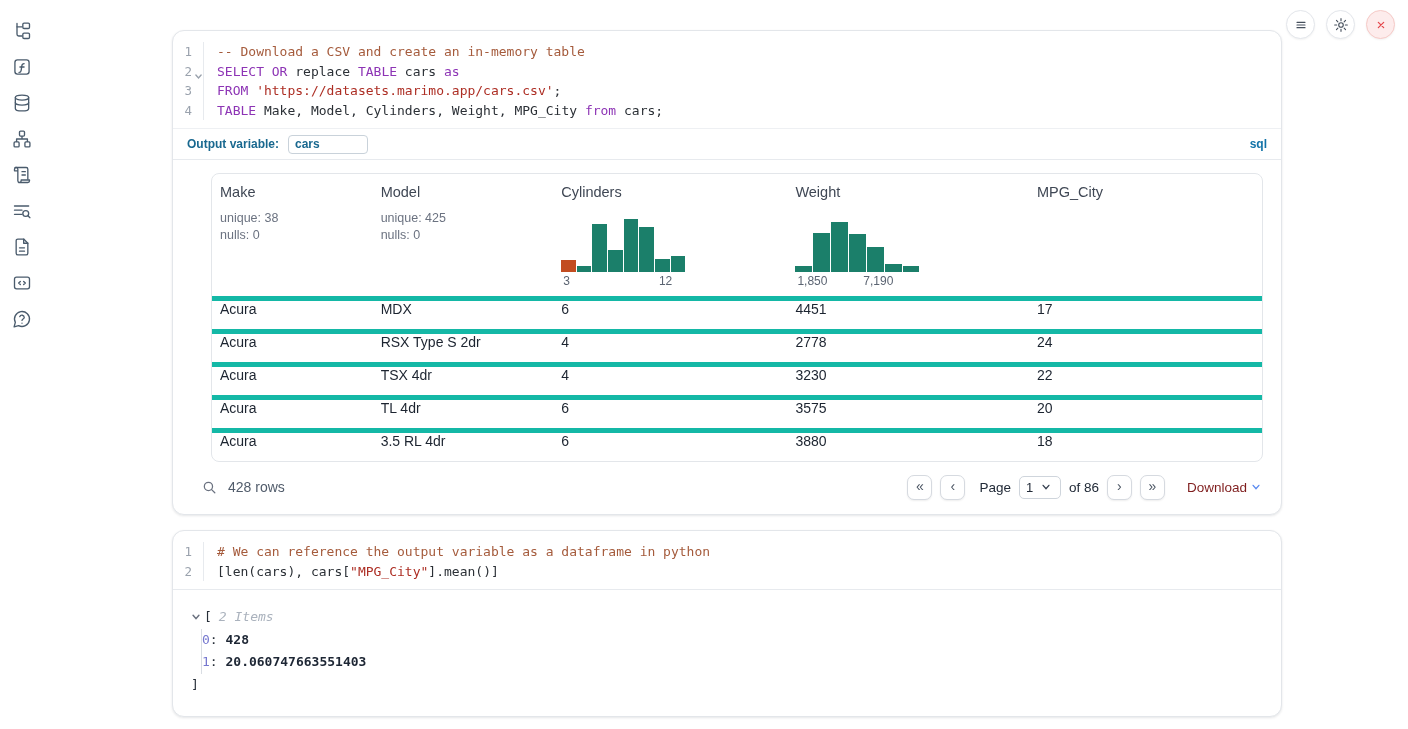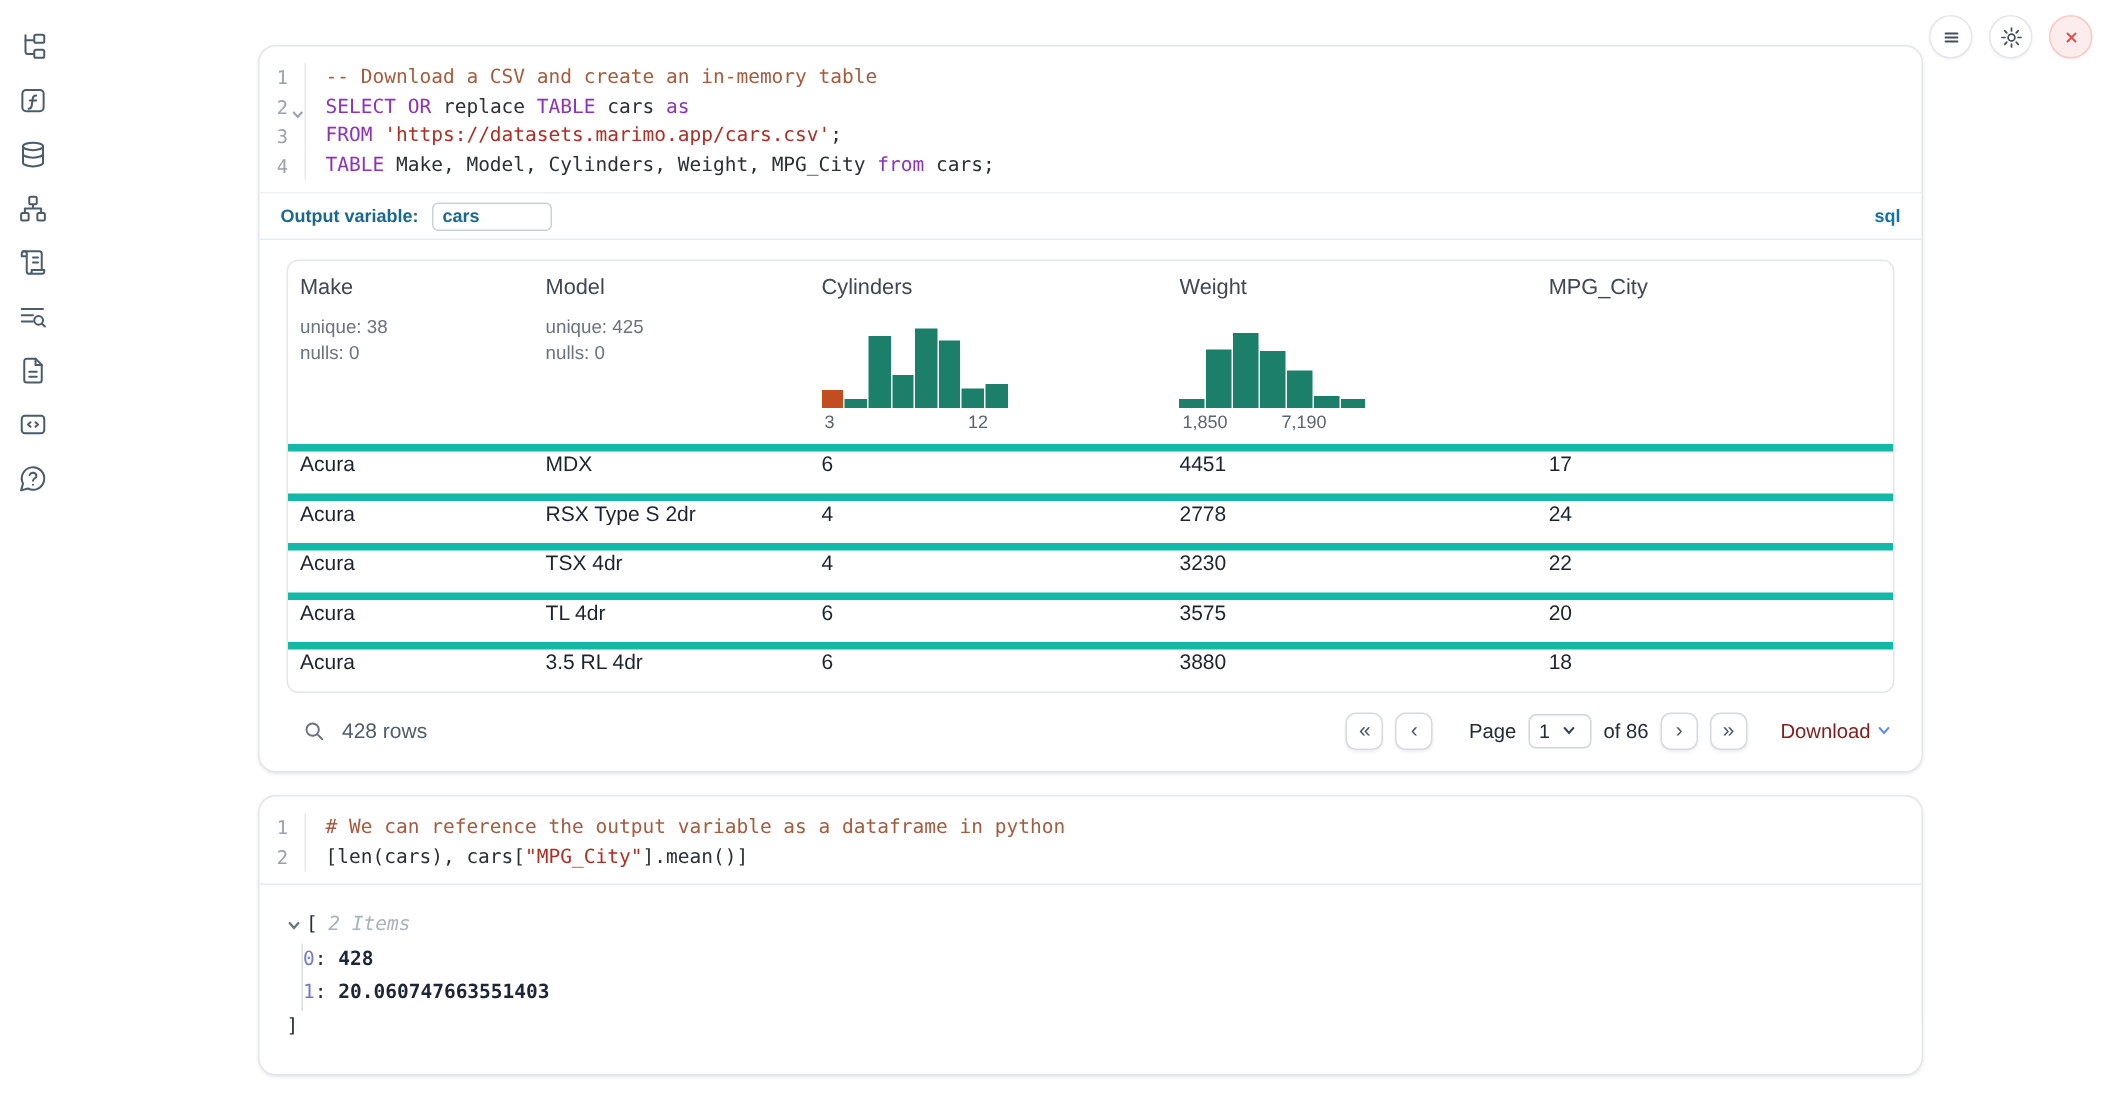--- a/index.html
+++ b/index.html
@@ -42,21 +42,21 @@
   
   .sql-footer { height: 31px; display: flex; align-items: center; padding: 0 14px;
     border-top: 1px solid #eef0f3; font-size: 12px; }
   .ov-label { color: #19688f; font-weight: 700; margin-right: 9px; }
   .ov-input { width: 80px; height: 19px; border: 1px solid #c9d2da; border-radius: 4px;
     padding: 0 6px; font-size: 12px; font-weight: 700; color: #19688f;
     font-family: "Liberation Sans", sans-serif; outline: none; }
   .lang-label { margin-left: auto; color: #1273a8; font-weight: 700; }
   
   .sql-output { border-top: 1px solid #e7eaee; padding: 13px 18px 0; }
-  .table-card { border: 1px solid #e3e6ea; border-radius: 8px; overflow: hidden; }
+  .table-card { border: 1px solid #e3e6ea; border-radius: 8px; overflow: hidden; margin-left: 20px; }
   .thead { display: flex; min-height: 122px; }
   .th { padding: 10px 8px 6px; display: flex; flex-direction: column; cursor: pointer; }
   .th-title { font-size: 14.5px; color: #3f4754; margin-bottom: 10px; }
   .th-stat { font-size: 12.5px; color: #6b7280; line-height: 16.5px; }
   .hist { margin-top: auto; width: 124px; }
   .hist-bars { display: flex; align-items: flex-end; gap: 1px; height: 53px; }
   .hist-bar { flex: 1; }
   .hist-labels { display: flex; justify-content: space-between; font-size: 12px;
     color: #5b6472; padding: 2px 0 2px 2px; }
   .hl-3 .lbl-r { margin-right: 26px; }
@@ -69,21 +69,21 @@
   
   .table-controls { height: 52px; display: flex; align-items: center; padding: 0 2px 2px; }
   .tc-left { display: flex; align-items: center; gap: 10px; padding-left: 8px;
     color: #515c6b; font-size: 14px; }
   .tc-left svg { width: 17px; height: 17px; color: #6b7280; cursor: pointer; }
   .tc-right { margin-left: auto; display: flex; align-items: center; gap: 8px; }
   .nav-btn { width: 25px; height: 25px; border: 1px solid #d6dae0; border-radius: 7px;
     background: #fff; box-shadow: 0 1px 2px rgba(0,0,0,.07); display: flex; align-items: center;
     justify-content: center; color: #4b5563; font-size: 14px; cursor: pointer; padding-bottom: 2px; }
   .page-label, .of-label { font-size: 13.5px; color: #222b38; }
-  .page-label { margin-left: 16px; }
+  .page-label { margin-left: 6px; }
   .page-select { min-width: 42px; height: 23px; border: 1px solid #cfd5dc; border-radius: 5px;
     display: flex; align-items: center; padding: 0 6px; gap: 8px; font-size: 13px;
     color: #222b38; cursor: pointer; background: #fff; }
   .page-select svg, .download svg { width: 10px; height: 10px; }
   .download { display: flex; align-items: center; gap: 4px; color: #7f1d1d;
     font-size: 13.5px; margin-left: 14px; cursor: pointer; }
   
   .py-output { border-top: 1px solid #e7eaee; padding: 16px 18px 20px;
     font-family: "DejaVu Sans Mono", monospace; font-size: 13px; line-height: 22.5px; color: #272e38; }
   .tree-row1 { display: flex; align-items: center; }

